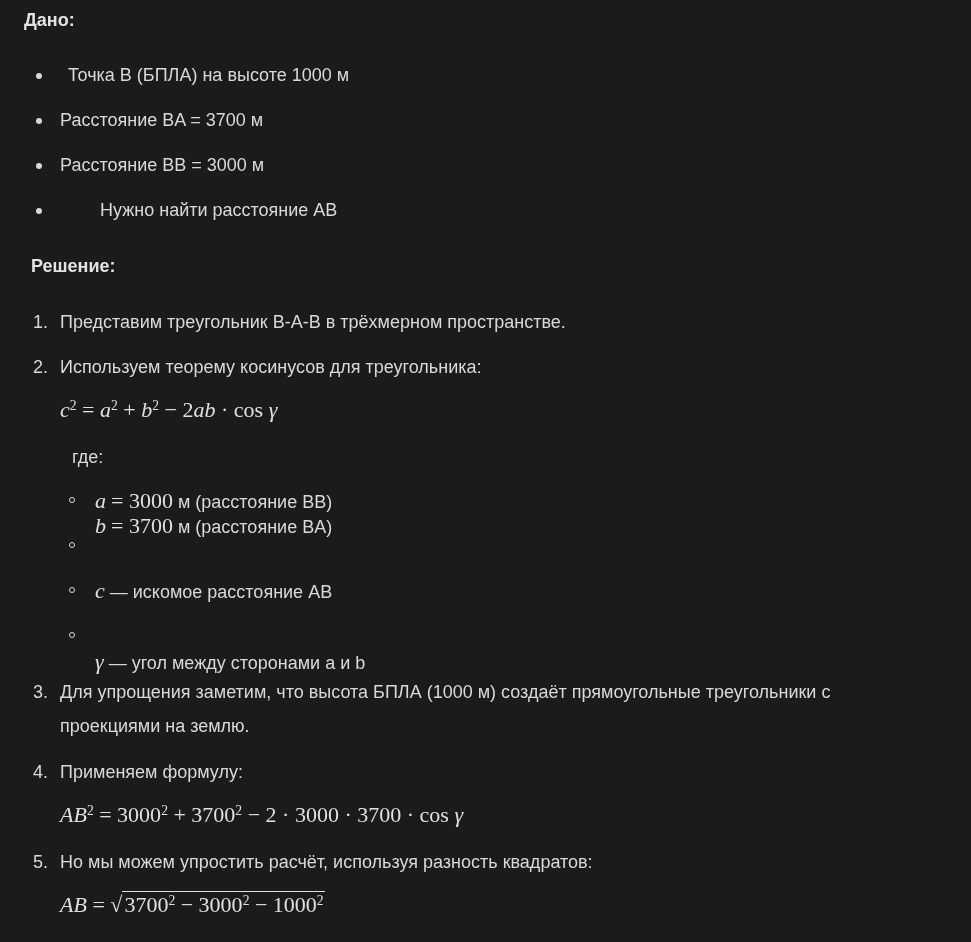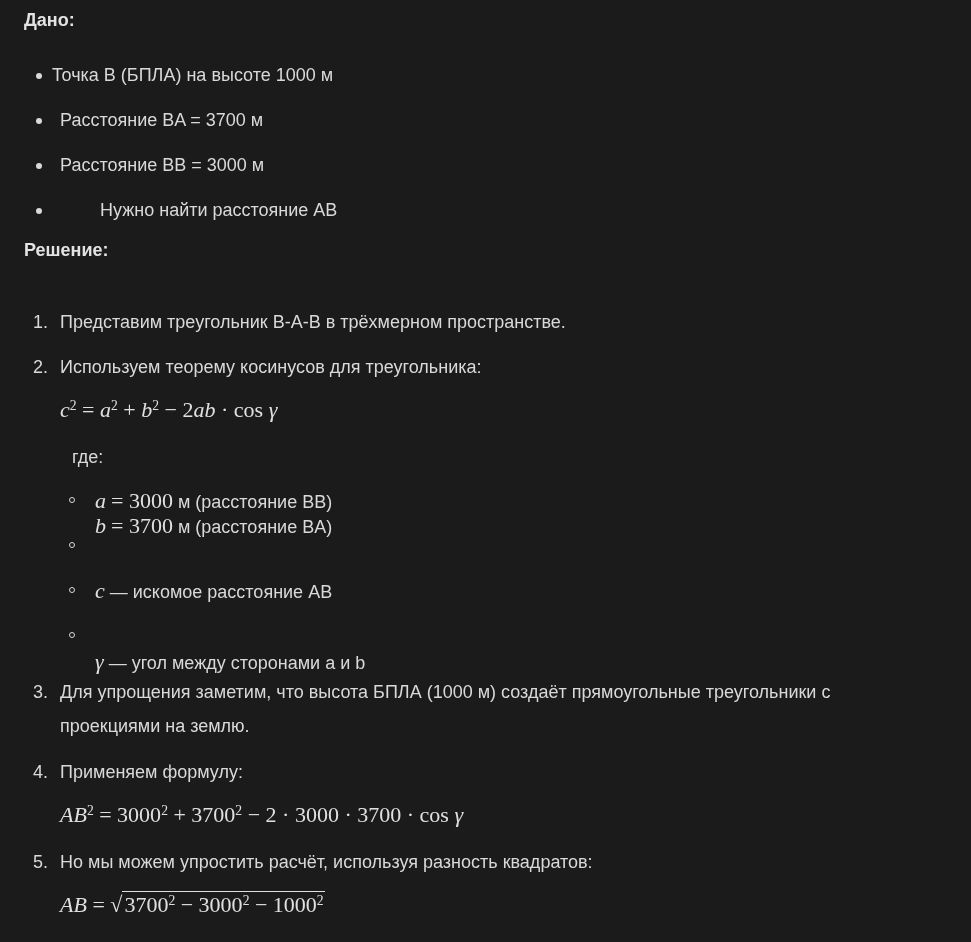--- a/index.html
+++ b/index.html
@@ -32,30 +32,30 @@
 </style>
 </head>
 <body>
 
 <div class="wrap">
 
   <div class="heading" style="top:10px;">Дано:</div>
 
   <div>
     <span class="bullet" style="left:36px; top:73px;"></span>
-    <div class="line" style="left:52px; top:65px;">Точка B (БПЛА) на высоте 1000 м</div>
+    <div class="line" style="left:68px; top:65px;">Точка B (БПЛА) на высоте 1000 м</div>
     <span class="bullet" style="left:36px; top:118px;"></span>
     <div class="line" style="left:60px; top:110px;">Расстояние BA = 3700 м</div>
     <span class="bullet" style="left:36px; top:163px;"></span>
     <div class="line" style="left:60px; top:155px;">Расстояние BB = 3000 м</div>
     <span class="bullet" style="left:36px; top:208px;"></span>
     <div class="line" style="left:60px; top:200px;margin-left:40px;">Нужно найти расстояние AB</div>
   </div>
 
-  <div class="heading" style="top:240px;">Решение:</div>
+  <div class="heading" style="top:256px;margin-left:7px;">Решение:</div>
 
   <div>
 
     <div class="num" style="top:312px;">1.</div>
     <div class="line" style="left:60px; top:312px;">Представим треугольник B-A-B в трёхмерном пространстве.</div>
 
     <div class="num" style="top:357px;">2.</div>
     <div class="line" style="left:60px; top:357px;">Используем теорему косинусов для треугольника:</div>
     <div class="line math" style="left:60px; top:397px;">
       <span class="mi">c</span><sup>2</sup> = <span class="mi">a</span><sup>2</sup> + <span class="mi">b</span><sup>2</sup> − 2<span class="mi">ab</span> · cos <span class="mi">γ</span>

